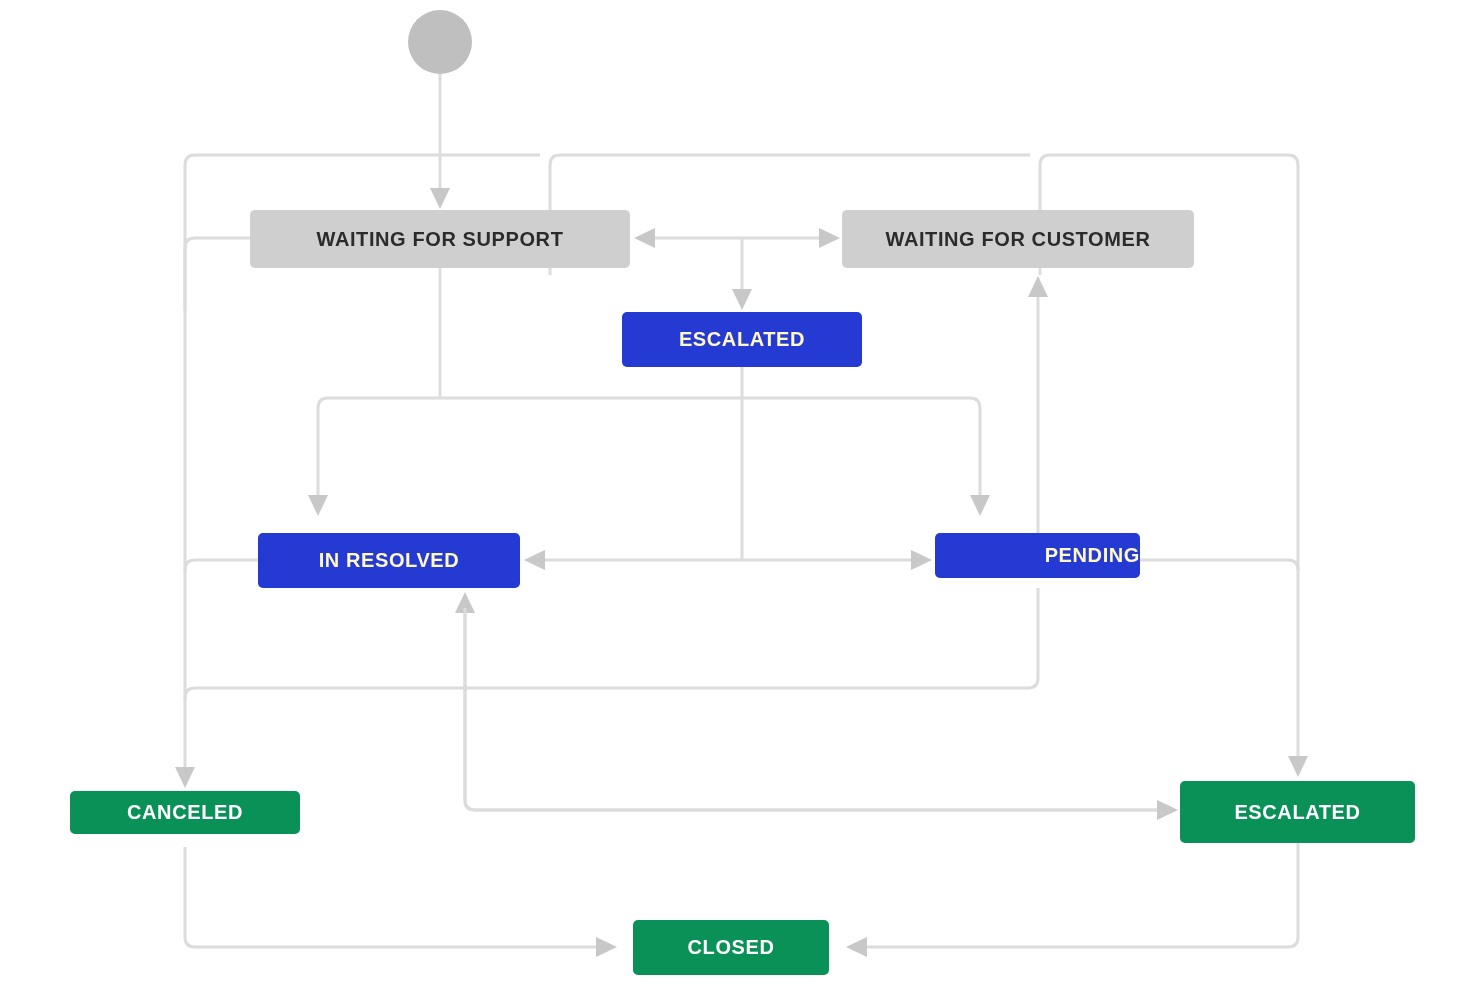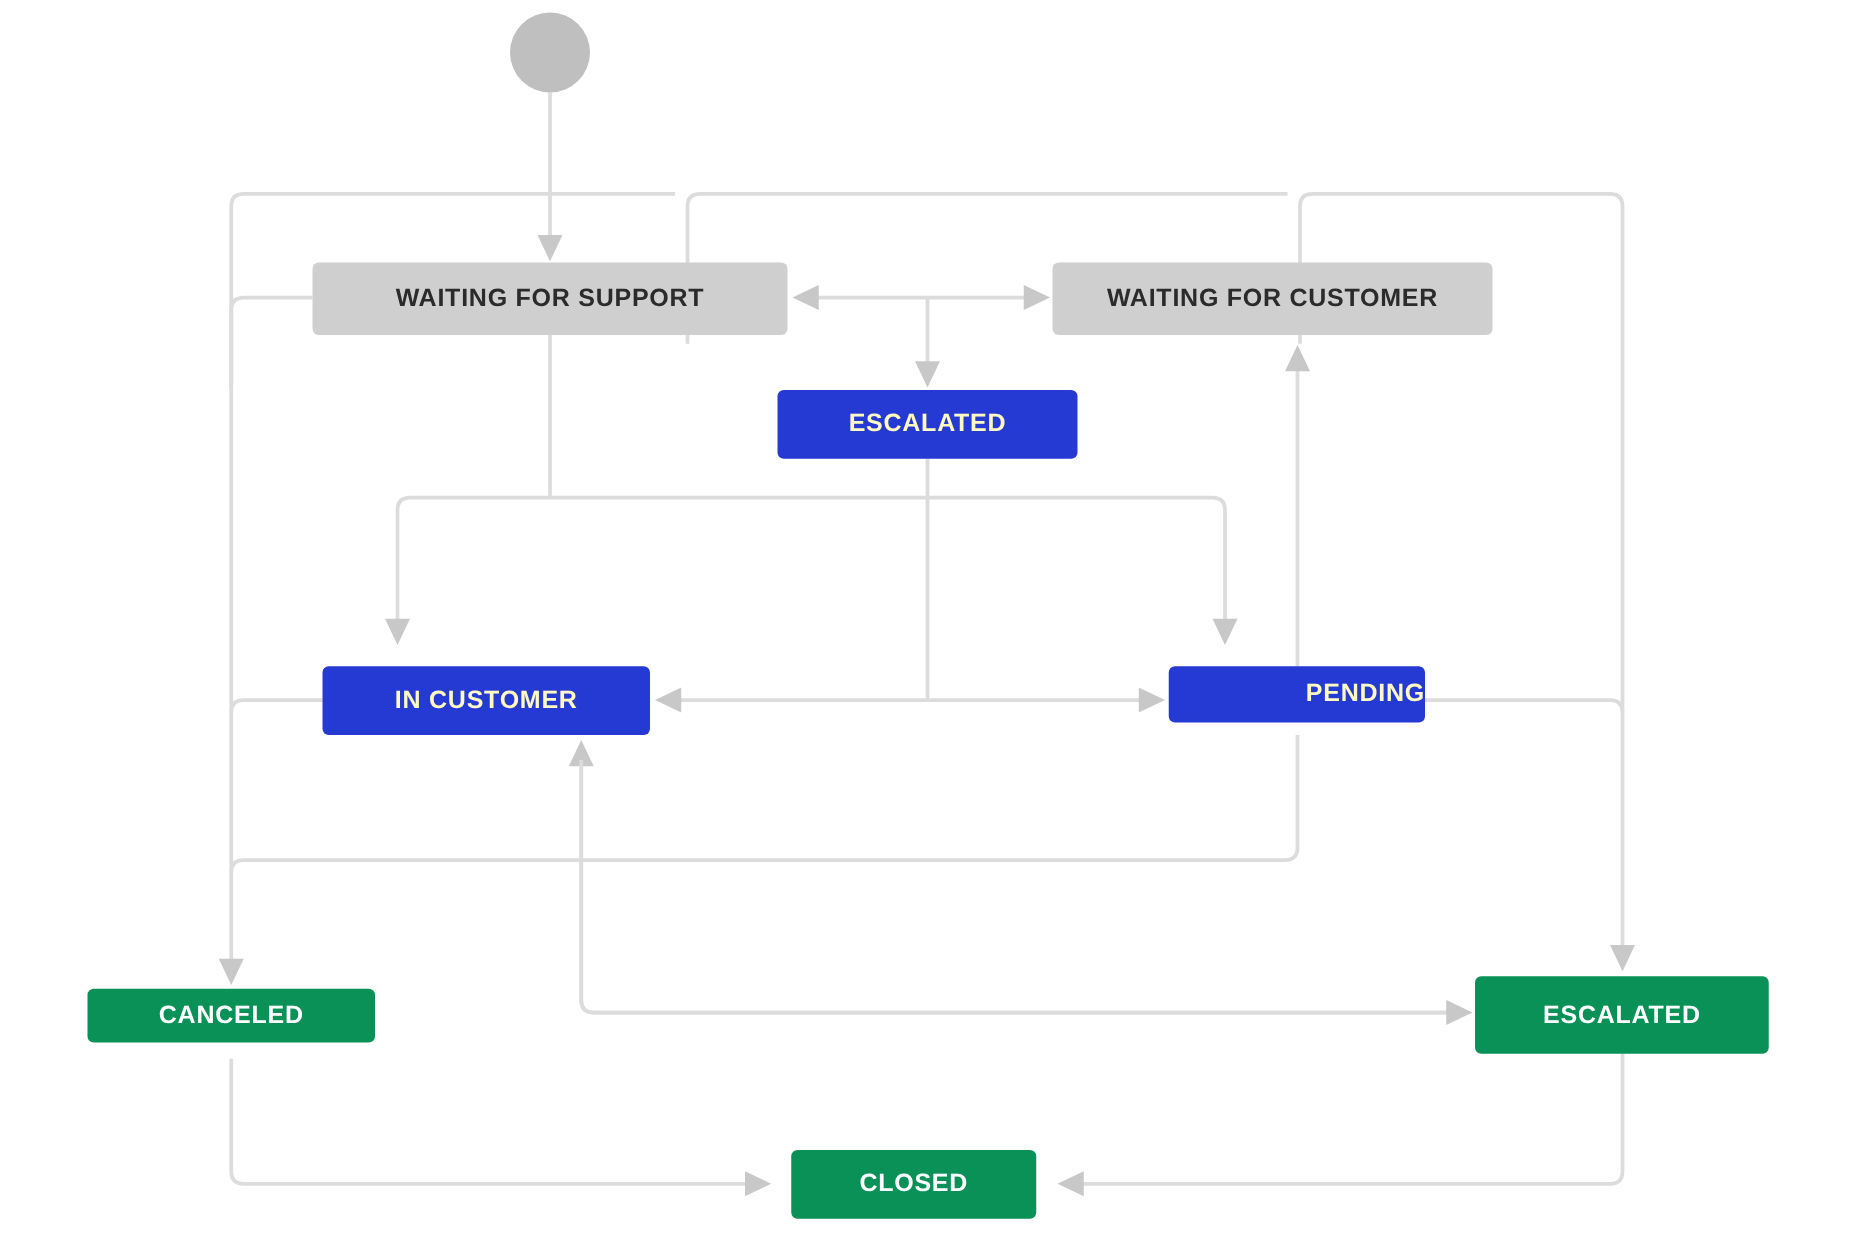--- a/index.html
+++ b/index.html
@@ -133,21 +133,21 @@
   <div class="node node-status-gray" style="left: 250px; top: 210px; width: 380px; height: 58px;">
     <span>WAITING FOR SUPPORT</span>
   </div>
   <div class="node node-status-gray" style="left: 842px; top: 210px; width: 352px; height: 58px;">
     <span>WAITING FOR CUSTOMER</span>
   </div>
   <div class="node node-status-blue" style="left: 622px; top: 312px; width: 240px; height: 55px;">
     <span>ESCALATED</span>
   </div>
   <div class="node node-status-blue" style="left: 258px; top: 533px; width: 262px; height: 55px;">
-    <span>IN CUSTOMER</span>
+    <span>IN RESOLVED</span>
   </div>
   <div class="node node-status-blue" style="left: 935px; top: 533px; width: 205px; height: 45px; justify-content: flex-end;">
     <span>PENDING</span>
   </div>
   <div class="node node-status-green" style="left: 70px; top: 791px; width: 230px; height: 43px;">
     <span>CANCELED</span>
   </div>
   <div class="node node-status-green" style="left: 1180px; top: 781px; width: 235px; height: 62px;">
     <span>ESCALATED</span>
   </div>

